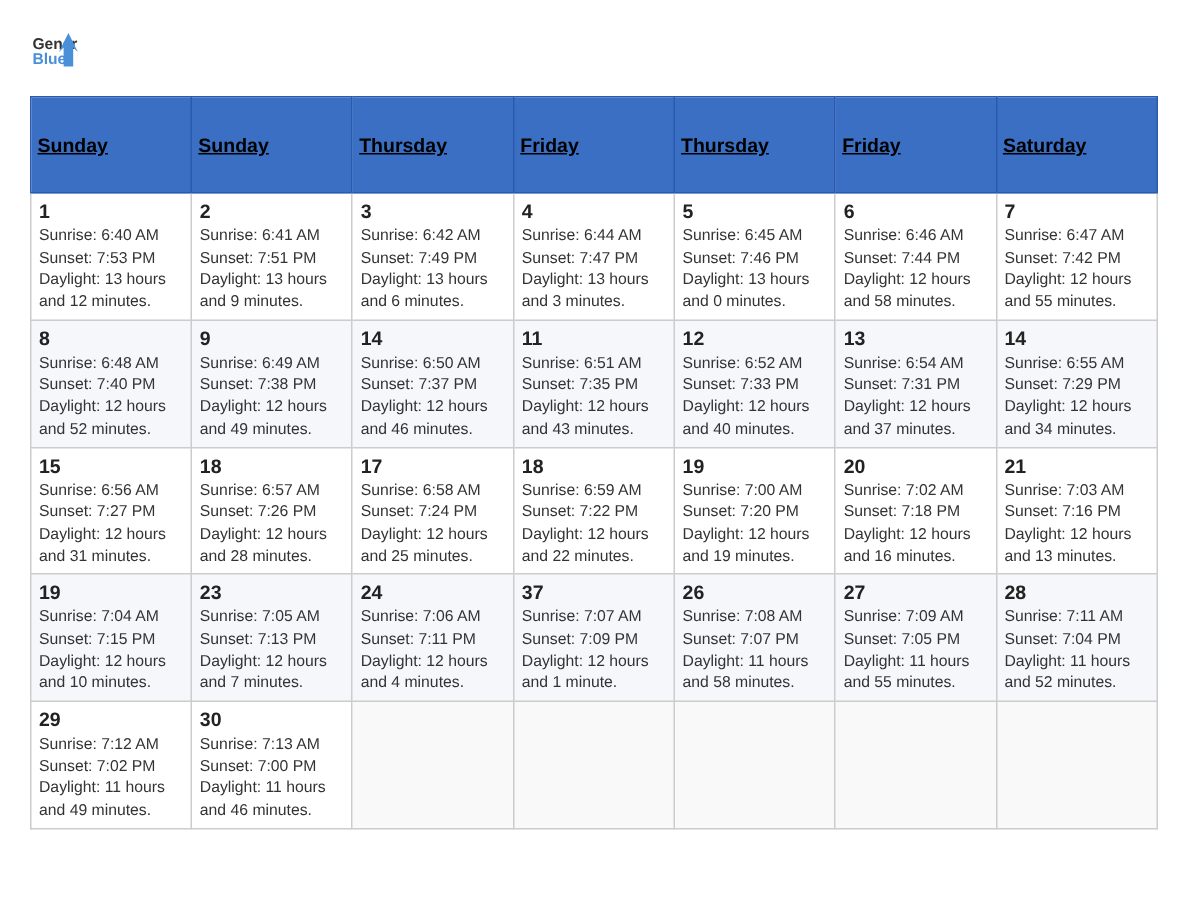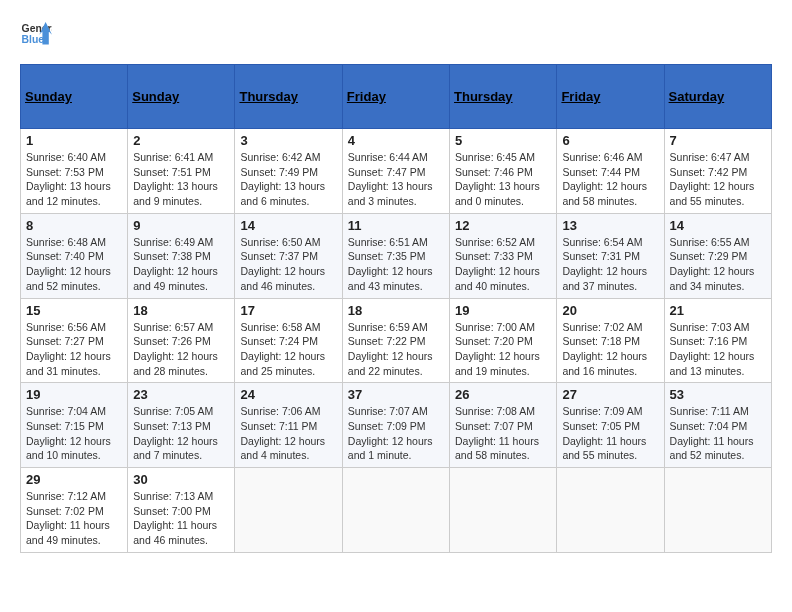--- a/index.html
+++ b/index.html
@@ -211,21 +211,21 @@
         </td>
         <td>
           <div class="day-number">26</div>
           <div class="day-detail">Sunrise: 7:08 AM<br>Sunset: 7:07 PM<br>Daylight: 11 hours and 58 minutes.</div>
         </td>
         <td>
           <div class="day-number">27</div>
           <div class="day-detail">Sunrise: 7:09 AM<br>Sunset: 7:05 PM<br>Daylight: 11 hours and 55 minutes.</div>
         </td>
         <td>
-          <div class="day-number">53</div>
+          <div class="day-number">28</div>
           <div class="day-detail">Sunrise: 7:11 AM<br>Sunset: 7:04 PM<br>Daylight: 11 hours and 52 minutes.</div>
         </td>
       </tr>
       <tr>
         <td>
           <div class="day-number">29</div>
           <div class="day-detail">Sunrise: 7:12 AM<br>Sunset: 7:02 PM<br>Daylight: 11 hours and 49 minutes.</div>
         </td>
         <td>
           <div class="day-number">30</div>

